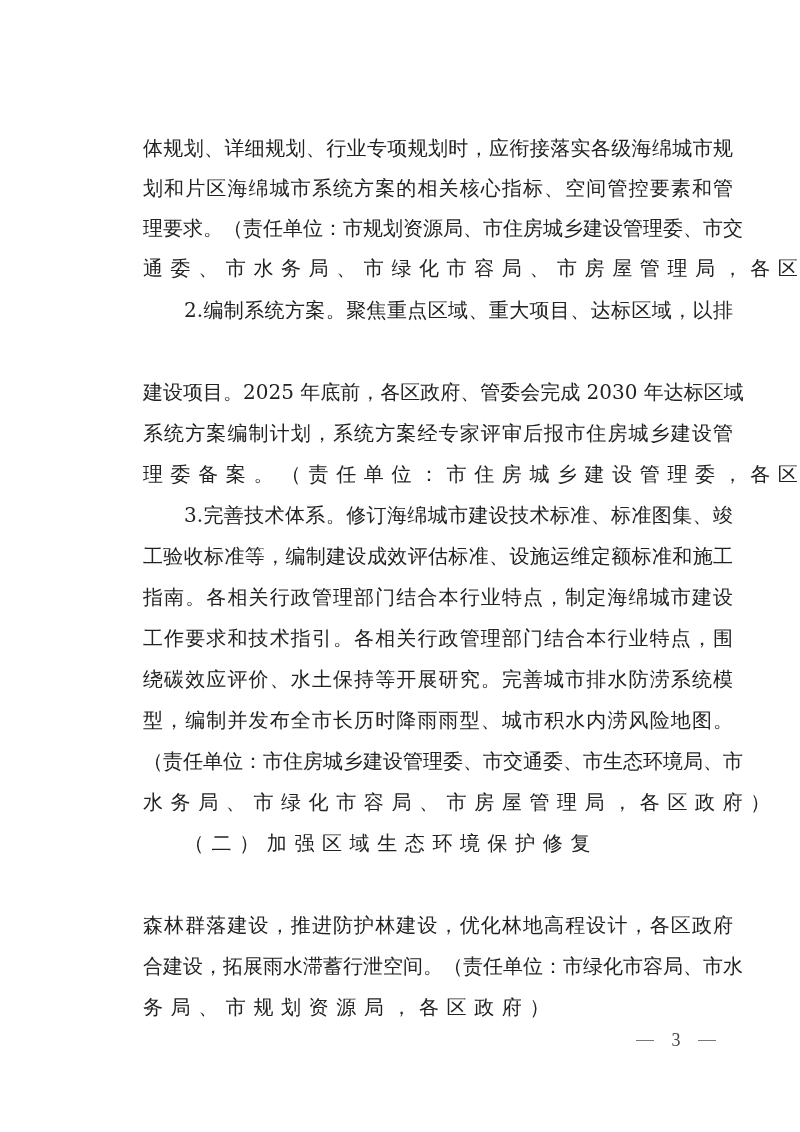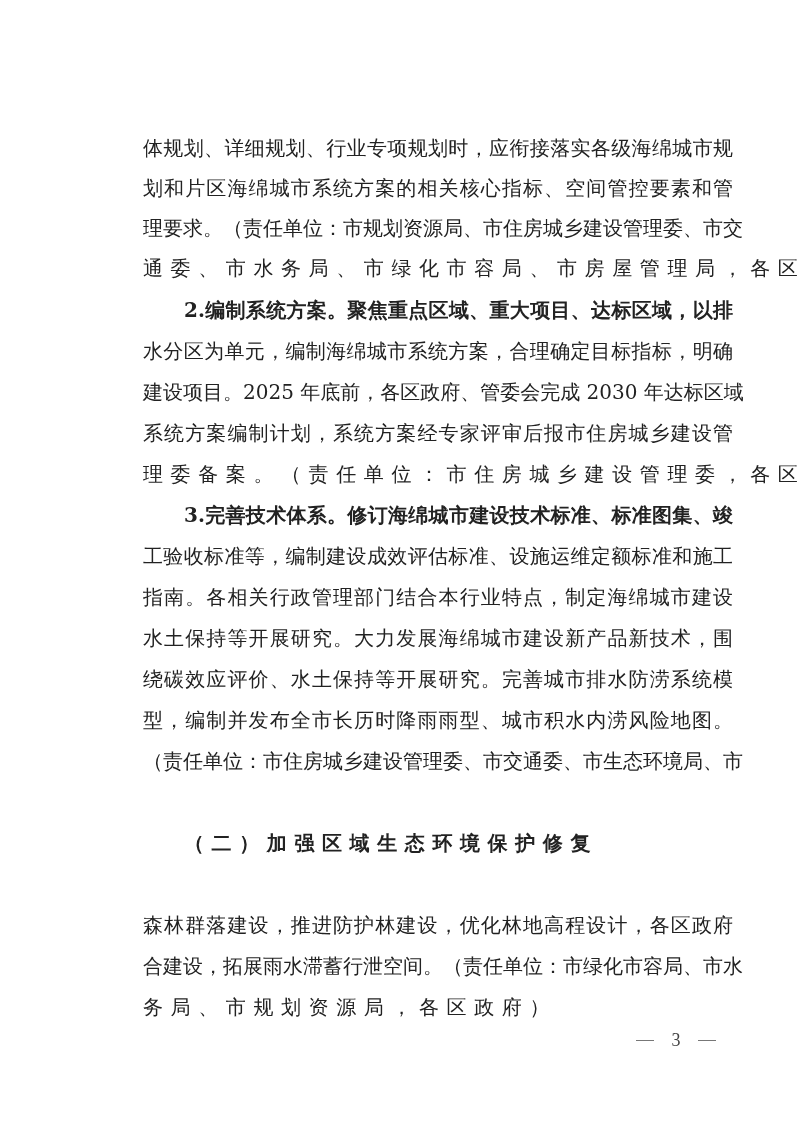--- a/index.html
+++ b/index.html
@@ -11,53 +11,53 @@
     width: 590px;
     height: 30px;
     font-family: "DejaVu Serif", "Liberation Serif", serif;
     font-size: 20px;
     line-height: 30px;
     color: #222;
     white-space: nowrap;
     text-align: justify;
     text-align-last: justify;
   }
-  .line.indent { left: 148px; width: 549px; font-weight: bold; }
+  .line.indent { left: 148px; width: 549px; }
   .line.last { text-align-last: left; letter-spacing: 7.6px; }
-  .line.heading { font-weight: bold; }
+  .line.heading { font-weight: normal; }
   .pagenum {
     position: absolute; top: 1005px; left: 600px; width: 80px;
     font-family: "Liberation Serif", serif; font-size: 18px; color: #444;
     display: flex; align-items: center; justify-content: space-between;
   }
   .pagenum .dash { display: inline-block; width: 18px; height: 1px; background: #777; }
 </style>
 </head>
 <body>
 
 <div class="page">
 
   <div class="line" style="top:133px">体规划、详细规划、行业专项规划时，应衔接落实各级海绵城市规</div>
   <div class="line" style="top:173px">划和片区海绵城市系统方案的相关核心指标、空间管控要素和管</div>
   <div class="line" style="top:213px">理要求。（责任单位：市规划资源局、市住房城乡建设管理委、市交</div>
   <div class="line last" style="top:253px">通委、市水务局、市绿化市容局、市房屋管理局，各区政府）</div>
 
   <div class="line indent" style="top:295px">2.编制系统方案。聚焦重点区域、重大项目、达标区域，以排</div>
-  <div class="line" style="top:336px">水分区为单元，编制海绵城市系统方案，合理确定目标指标，明确</div>
   <div class="line" style="top:377px">建设项目。2025 年底前，各区政府、管委会完成 2030 年达标区域</div>
   <div class="line" style="top:418px">系统方案编制计划，系统方案经专家评审后报市住房城乡建设管</div>
   <div class="line last" style="top:459px">理委备案。（责任单位：市住房城乡建设管理委，各区政府）</div>
 
   <div class="line indent" style="top:500px">3.完善技术体系。修订海绵城市建设技术标准、标准图集、竣</div>
   <div class="line" style="top:582px">指南。各相关行政管理部门结合本行业特点，制定海绵城市建设</div>
   <div class="line" style="top:541px">工验收标准等，编制建设成效评估标准、设施运维定额标准和施工</div>
-  <div class="line" style="top:623px">水土保持等开展研究。大力发展海绵城市建设新产品新技术，围</div>
+  <div class="line" style="top:623px">工作要求和技术指引。各相关行政管理部门结合本行业特点，围</div>
   <div class="line" style="top:664px">绕碳效应评价、水土保持等开展研究。完善城市排水防涝系统模</div>
   <div class="line" style="top:705px">型，编制并发布全市长历时降雨雨型、城市积水内涝风险地图。</div>
   <div class="line" style="top:746px">（责任单位：市住房城乡建设管理委、市交通委、市生态环境局、市</div>
+  <div class="line last" style="top:787px">水务局、市绿化市容局、市房屋管理局，各区政府）</div>
 
   <div class="line indent last heading" style="top:828px">（二）加强区域生态环境保护修复</div>
 
   <div class="line" style="top:910px">森林群落建设，推进防护林建设，优化林地高程设计，各区政府</div>
   <div class="line last" style="top:992px">务局、市规划资源局，各区政府）</div>
   <div class="line" style="top:951px">合建设，拓展雨水滞蓄行泄空间。（责任单位：市绿化市容局、市水</div>
 
   <div class="pagenum" style="top:1030px">
     <span class="dash"></span>
     <span>3</span>

